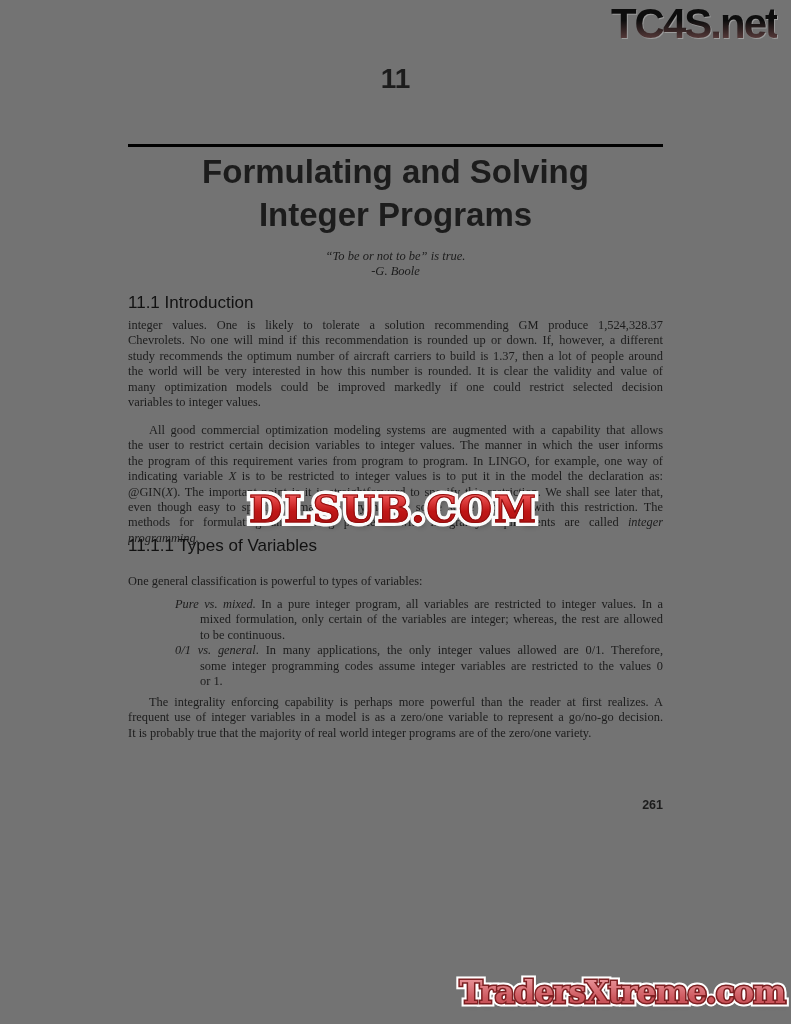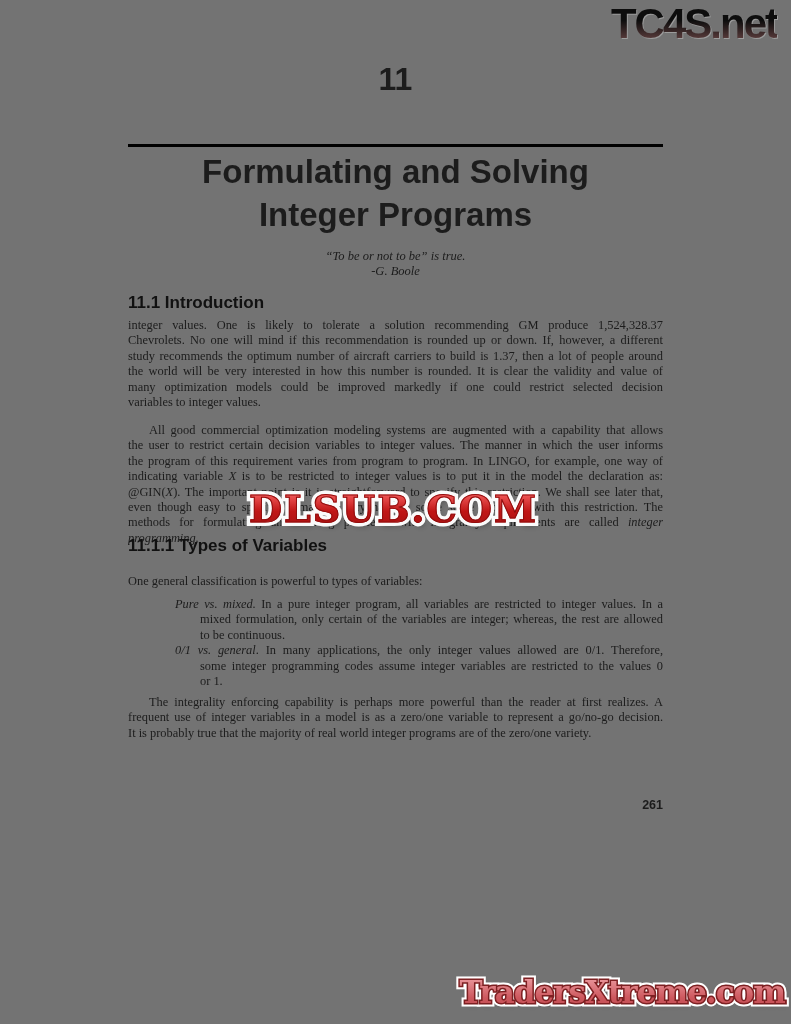--- a/index.html
+++ b/index.html
@@ -20,37 +20,37 @@
     background:linear-gradient(#0d0d0d 42%, #4d3434 78%, #7e5a57);
     -webkit-background-clip:text; background-clip:text;
     -webkit-text-fill-color:transparent;
     filter:drop-shadow(1px 1px 0 rgba(190,190,190,.55));
   }
 
   
   .chapter-num {
     top:62px; text-align:center;
     font-family:"Liberation Sans", sans-serif; font-weight:bold;
-    font-size:32px; line-height:34px;
+    font-size:28px; line-height:34px;
   }
   .rule { top:144px; height:3px; background:#000; }
   .chapter-title {
     top:150px; text-align:center;
     font-family:"Liberation Sans", sans-serif; font-weight:bold;
     font-size:33px; line-height:43px; letter-spacing:0;
   }
 
   
   .quote { top:249px; text-align:center; font-style:italic;
            font-size:12.5px; line-height:15px; }
 
   
   .sec-heading {
     font-family:"Liberation Sans", sans-serif;
-    font-size:17px; line-height:20px; font-weight:bold; color:#111;
+    font-size:17px; line-height:20px; font-weight:normal; color:#111;
   }
   .h-intro { top:293px; }
   .h-types { top:536px; }
   .lead-line { top:574px; font-size:12.4px; line-height:15.4px; }
 
   
   .body-block { font-size:12.4px; }
   .line {
     line-height:15.4px; height:15.4px; overflow:hidden;
     text-align:justify; text-align-last:justify;

